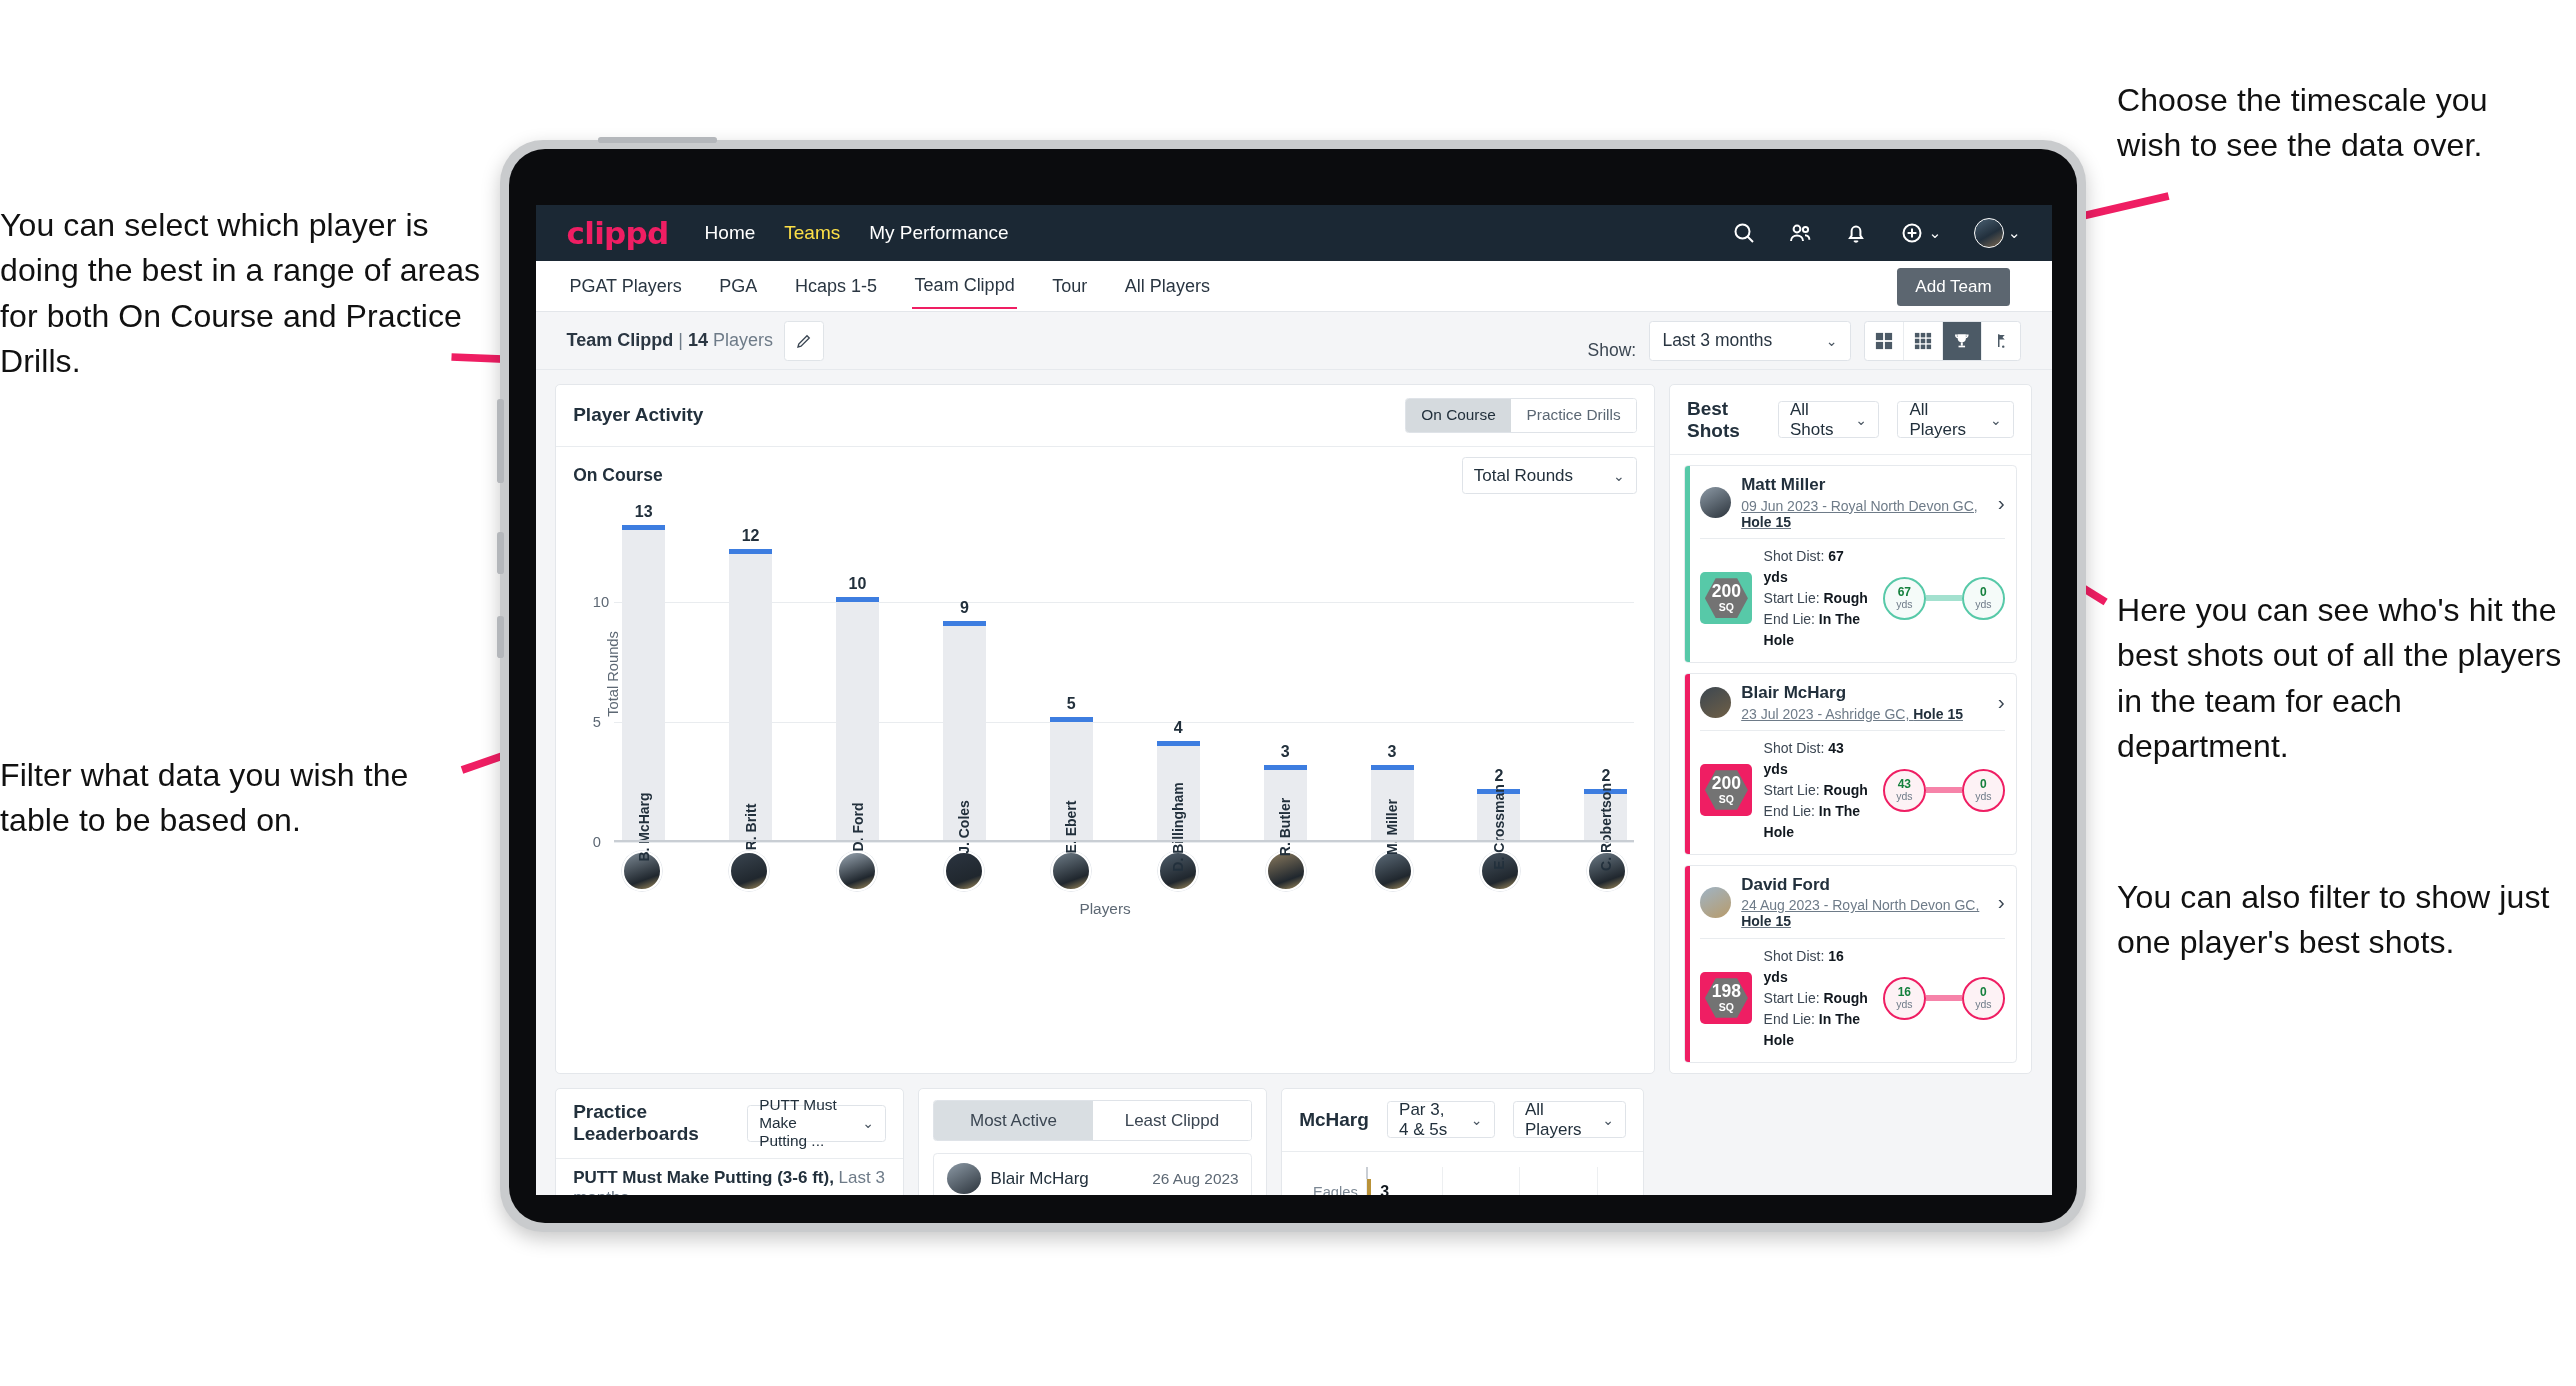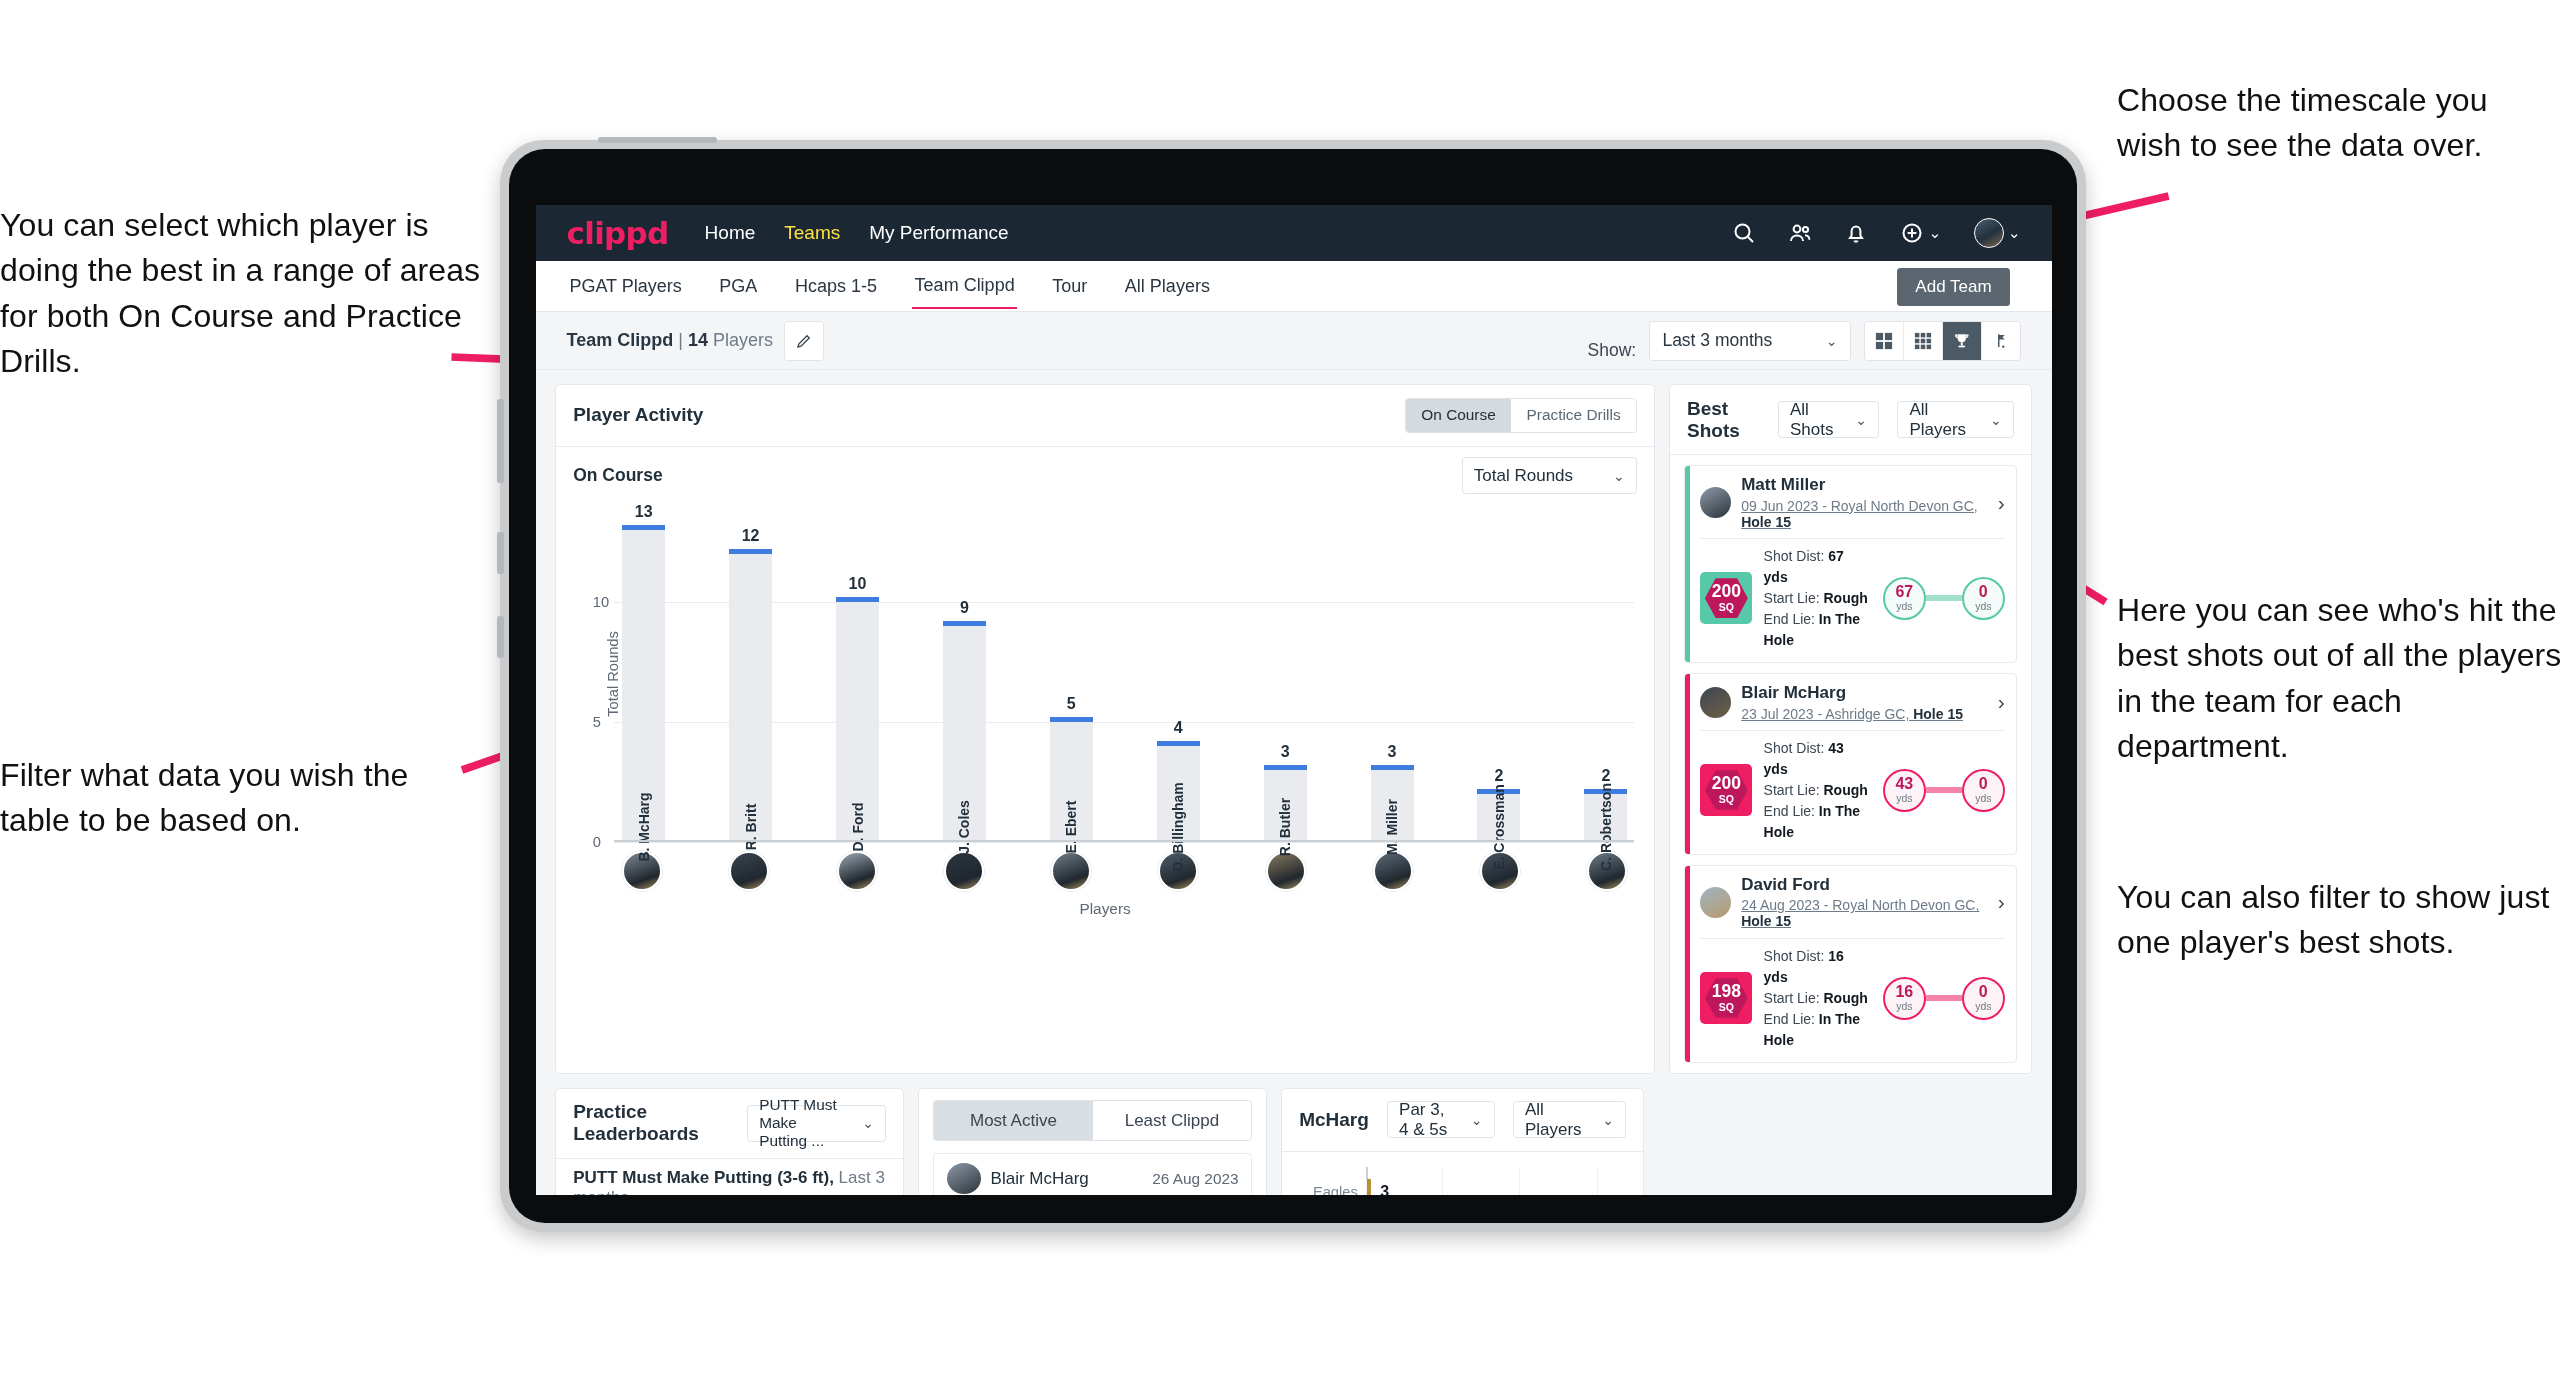--- a/index.html
+++ b/index.html
@@ -108,31 +108,31 @@
   .shotcard .accent{position:absolute;left:0;top:0;bottom:0;width:4.9px;}
   .shothead{display:flex;align-items:center;padding:9.8px 11.2px 8.4px 15.4px;gap:9.8px;}
   .shotav{width:31px;height:31px;border-radius:50%;flex:0 0 31px;}
   .shotname{font-size:17px;font-weight:700;color:#22303c;}
   .shotmeta{font-size:14px;color:#6e7b88;margin-top:2.1px;text-decoration:underline;}
   .shotmeta b{color:#22303c;}
   .chev{margin-left:auto;font-size:21px;color:#3b4652;}
   .shotbody{display:flex;align-items:center;padding:7px 11.2px 11.2px 15.4px;gap:11.2px;}
   .sqbox{width:52px;height:52px;border-radius:4.9px;display:flex;align-items:center;
      justify-content:center;flex:0 0 52px;}
-  .hexa{width:43px;height:43px;background:#be185d;display:flex;flex-direction:column;
+  .hexa{width:43px;height:43px;background:#737373;display:flex;flex-direction:column;
     align-items:center;justify-content:center;color:#fff;
     clip-path:polygon(25% 4%,75% 4%,100% 50%,75% 96%,25% 96%,0% 50%);}
   .hexa .n{font-size:17.5px;font-weight:700;line-height:1;}
   .hexa .u{font-size:10.5px;font-weight:700;}
   .shotinfo{font-size:14px;color:#3b4652;line-height:1.5;}
   .shotinfo b{color:#11181f;}
   .dumb{margin-left:auto;display:flex;align-items:center;}
   .dcirc{width:39px;height:39px;border-radius:50%;display:flex;flex-direction:column;
     align-items:center;justify-content:center;background:#f7f7f8;}
-  .dcirc .n{font-size:16px;font-weight:700;color:#be185d;line-height:1;}
+  .dcirc .n{font-size:12px;font-weight:700;color:#15803d;line-height:1;}
   .dcirc .u{font-size:10.5px;color:#6e7b88;}
   .dbar{width:36px;height:6.3px;}
 
   
   #leaderboard{width:347px;flex:0 0 347px;}
   .lbsub{font-size:17px;padding:9.8px 17px;color:#22303c;}
   .lbsub b{font-weight:700;}
   .lbsub .m{color:#6e7b88;}
   .lbav{width:34px;height:34px;border-radius:50%;margin-right:11.2px;flex:0 0 34px;}
 

